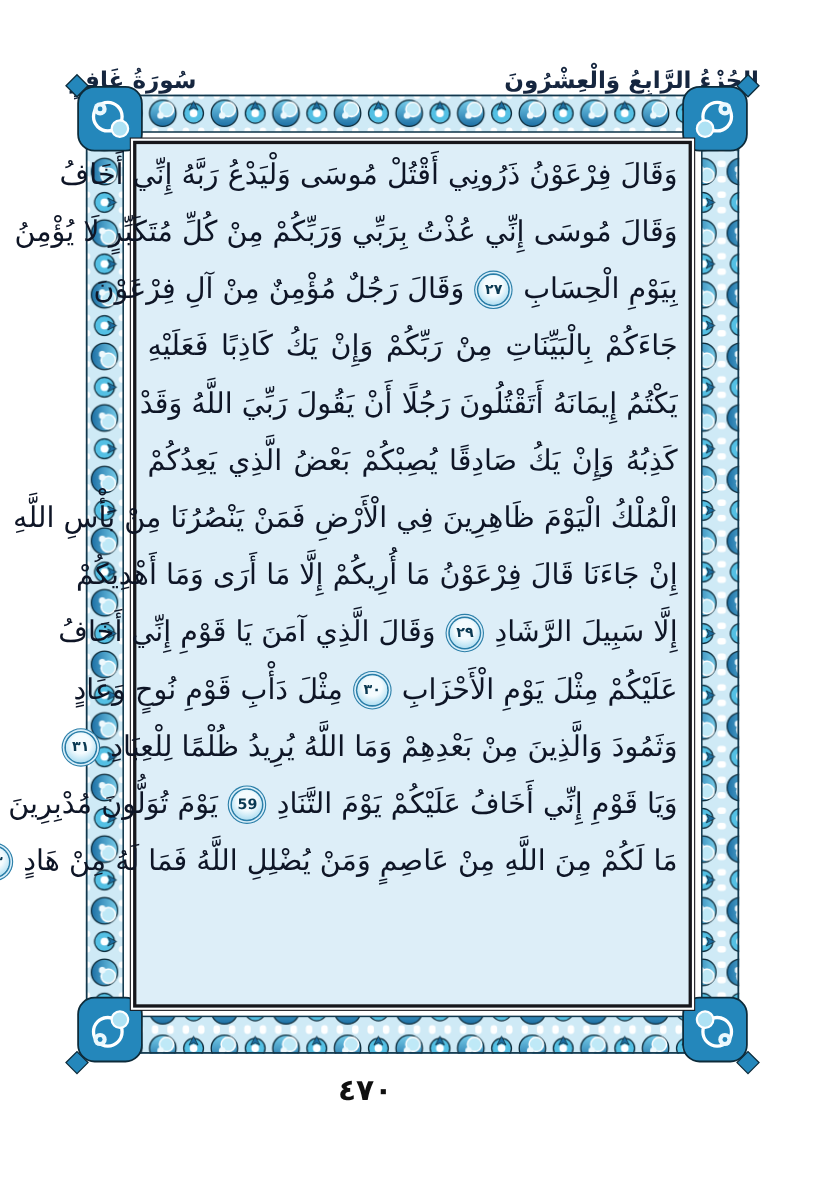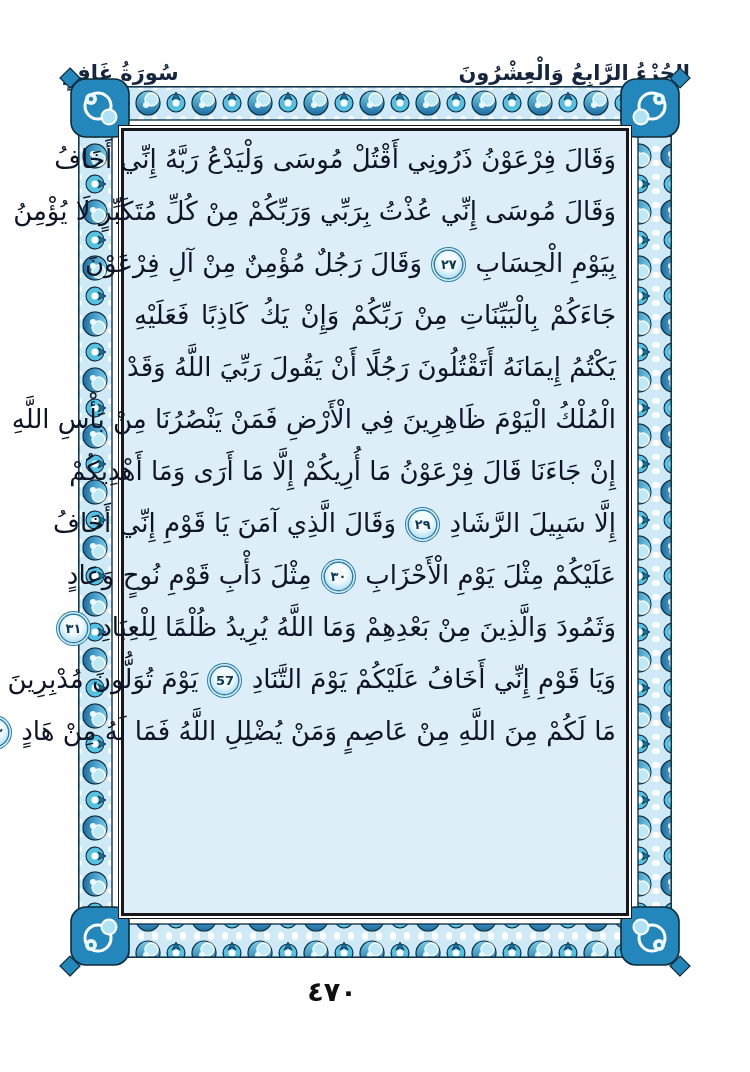--- a/index.html
+++ b/index.html
@@ -130,25 +130,26 @@
       <use href="#corner" transform="translate(594,872) scale(-1,-1)"></use>
     </svg>
 
     <div class="panel">
       <div>
           <div class="line"><span>وَقَالَ فِرْعَوْنُ ذَرُونِي أَقْتُلْ مُوسَى وَلْيَدْعُ رَبَّهُ إِنِّي أَخَافُ</span></div>
           <div class="line"><span>وَقَالَ مُوسَى إِنِّي عُذْتُ بِرَبِّي وَرَبِّكُمْ مِنْ كُلِّ مُتَكَبِّرٍ لَا يُؤْمِنُ</span></div>
           <div class="line"><span>بِيَوْمِ الْحِسَابِ</span> <span class="ayah">٢٧</span> <span>وَقَالَ رَجُلٌ مُؤْمِنٌ مِنْ آلِ فِرْعَوْنَ</span></div>
           <div class="line"><span>جَاءَكُمْ بِالْبَيِّنَاتِ مِنْ رَبِّكُمْ وَإِنْ يَكُ كَاذِبًا فَعَلَيْهِ</span></div>
           <div class="line"><span>يَكْتُمُ إِيمَانَهُ أَتَقْتُلُونَ رَجُلًا أَنْ يَقُولَ رَبِّيَ اللَّهُ وَقَدْ</span></div>
+          <div class="line"><span>كَذِبُهُ وَإِنْ يَكُ صَادِقًا يُصِبْكُمْ بَعْضُ الَّذِي يَعِدُكُمْ</span></div>
           <div class="line"><span>الْمُلْكُ الْيَوْمَ ظَاهِرِينَ فِي الْأَرْضِ فَمَنْ يَنْصُرُنَا مِنْ بَأْسِ اللَّهِ</span></div>
           <div class="line"><span>إِنْ جَاءَنَا قَالَ فِرْعَوْنُ مَا أُرِيكُمْ إِلَّا مَا أَرَى وَمَا أَهْدِيكُمْ</span></div>
           <div class="line"><span>إِلَّا سَبِيلَ الرَّشَادِ</span> <span class="ayah">٢٩</span> <span>وَقَالَ الَّذِي آمَنَ يَا قَوْمِ إِنِّي أَخَافُ</span></div>
           <div class="line"><span>عَلَيْكُمْ مِثْلَ يَوْمِ الْأَحْزَابِ</span> <span class="ayah">٣٠</span> <span>مِثْلَ دَأْبِ قَوْمِ نُوحٍ وَعَادٍ</span></div>
           <div class="line"><span>وَثَمُودَ وَالَّذِينَ مِنْ بَعْدِهِمْ وَمَا اللَّهُ يُرِيدُ ظُلْمًا لِلْعِبَادِ</span> <span class="ayah">٣١</span></div>
-          <div class="line"><span>وَيَا قَوْمِ إِنِّي أَخَافُ عَلَيْكُمْ يَوْمَ التَّنَادِ</span> <span class="ayah">57</span> <span>يَوْمَ تُوَلُّونَ مُدْبِرِينَ</span></div>
+          <div class="line"><span>وَيَا قَوْمِ إِنِّي أَخَافُ عَلَيْكُمْ يَوْمَ التَّنَادِ</span> <span class="ayah">59</span> <span>يَوْمَ تُوَلُّونَ مُدْبِرِينَ</span></div>
           <div class="line"><span>مَا لَكُمْ مِنَ اللَّهِ مِنْ عَاصِمٍ وَمَنْ يُضْلِلِ اللَّهُ فَمَا لَهُ مِنْ هَادٍ</span> <span class="ayah">٣٣</span></div>
         </div>
     </div>
   </div>
 
   <div class="page-number">٤٧٠</div>
 </div>
 
 </body></html>

